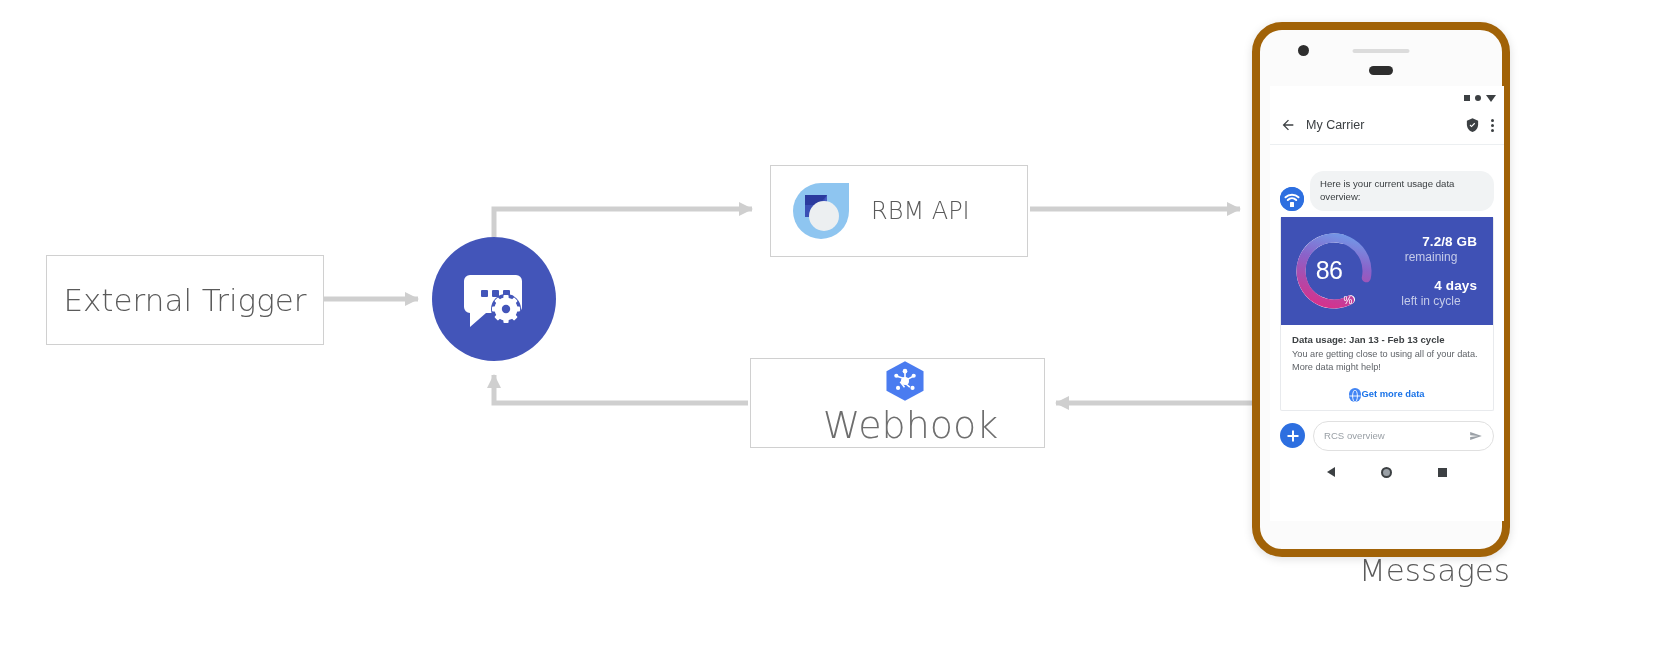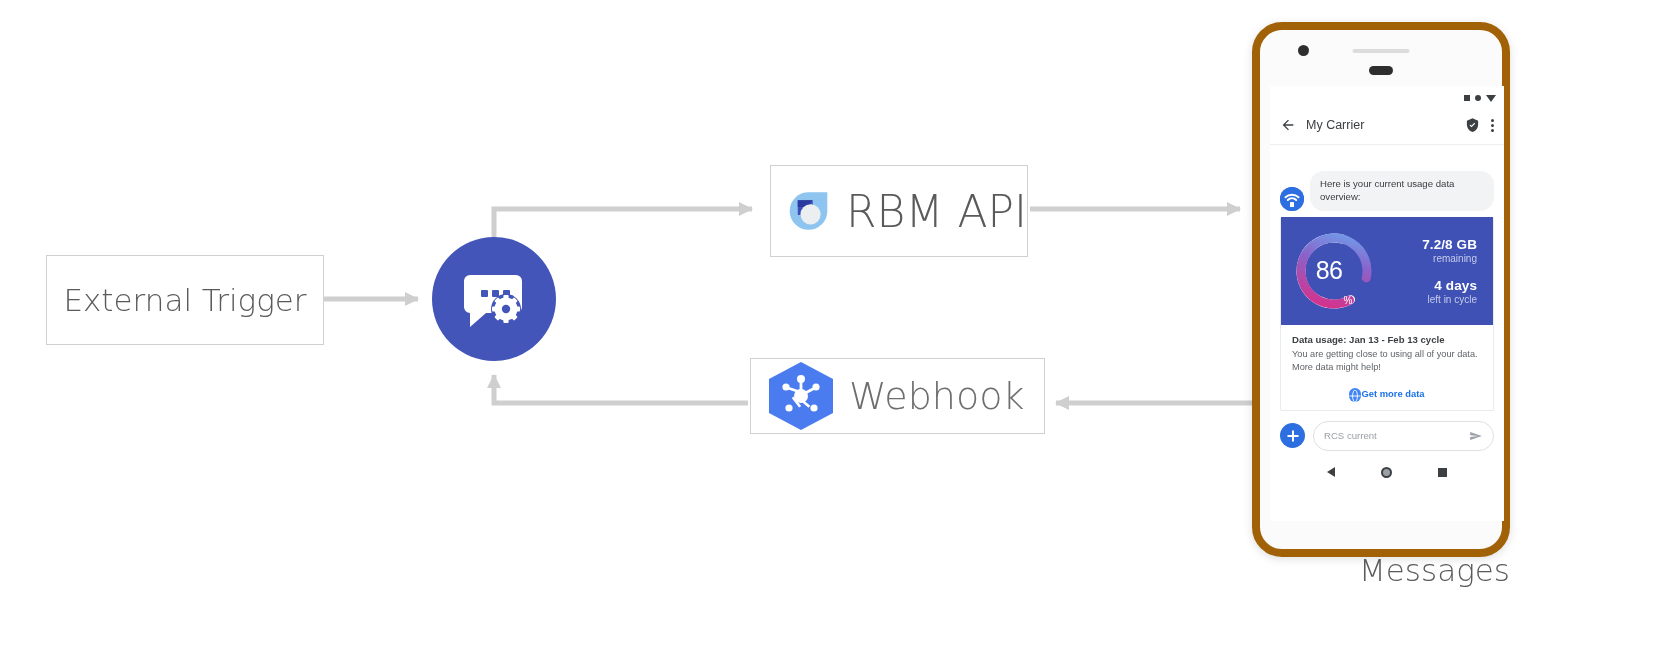--- a/index.html
+++ b/index.html
@@ -25,24 +25,24 @@
     color:#5a5a5a;
     white-space:nowrap;
   }
 
   
   #external-trigger{left:46px;top:255px;width:278px;height:90px;justify-content:center;}
   #external-trigger .node-label{font-size:31px;}
 
   
   #rbm-api-box{left:770px;top:165px;width:258px;height:92px;padding-left:12px;}
-  #rbm-api-box .node-label{font-size:44px;margin-left:12px;}
-
-  
-  #webhook-box{left:750px;top:358px;width:295px;height:76px;padding-left:14px;}
+  #rbm-api-box .node-label{font-size:24px;margin-left:12px;}
+
+  
+  #webhook-box{left:750px;top:358px;width:295px;height:90px;padding-left:14px;flex-direction:column;}
   #webhook-box .node-label{font-size:38px;margin-left:12px;color:#6e6e6e;}
 
   
   #rbm-agent{
     position:absolute;left:432px;top:237px;width:124px;height:124px;
     border-radius:50%;background:#4355b9;
   }
   #rbm-agent svg{position:absolute;left:0;top:0;}
   #rbm-agent-caption{
     position:absolute;left:370px;top:415px;width:250px;text-align:center;
@@ -114,21 +114,21 @@
   }
   .gauge{width:82px;height:82px;position:relative;flex:0 0 82px;}
   .gauge-center{
     position:absolute;inset:0;display:flex;align-items:center;justify-content:center;
     color:#fff;font-family:"Liberation Sans",sans-serif;
   }
   .gauge-num{font-size:25px;font-weight:300;letter-spacing:-0.5px;}
   .gauge-pct{font-size:10px;align-self:flex-end;padding-bottom:6px;margin-left:1px;}
   .hero-stats{flex:1;text-align:right;color:#fff;padding-right:4px;}
   .stat-big{font-size:13.5px;font-weight:bold;letter-spacing:.1px;}
-  .stat-small{font-size:10px;color:#c5cbe9;margin-top:1px;}
+  .stat-small{font-size:12px;color:#c5cbe9;margin-top:1px;text-align:center;}
   .stat-gap{height:14px;}
 
   .card-body{padding:9px 11px 4px 11px;}
   .card-title{font-size:9.6px;font-weight:bold;color:#3c4043;}
   .card-desc{font-size:9.2px;color:#5f6368;line-height:1.45;margin-top:3px;}
   .card-action{
     text-align:center;padding:9px 0 10px 0;display:flex;align-items:center;
     justify-content:center;
   }
   .action-label{font-size:9.4px;font-weight:bold;color:#1a73e8;}
@@ -346,21 +346,21 @@
                 <line x1="0.4" y1="6" x2="11.6" y2="6" stroke="#fff" stroke-width="0.9"></line>
               </svg>
             </span>
             <span class="action-label">Get more data</span>
           </div>
         </div>
 
         <div class="composer">
           <div class="plus-btn"></div>
           <div class="rcs-input">
-            <span class="rcs-placeholder">RCS current</span>
+            <span class="rcs-placeholder">RCS overview</span>
             <svg class="send-icon" viewBox="0 0 24 20">
               <path d="M2 3 L22 10 L2 17 L2 11.5 L16 10 L2 8.5 Z" fill="#9aa0a6"></path>
             </svg>
           </div>
         </div>
 
         <div class="nav-bar">
           <span class="nav-back"></span>
           <span class="nav-home"></span>
           <span class="nav-recent"></span>

